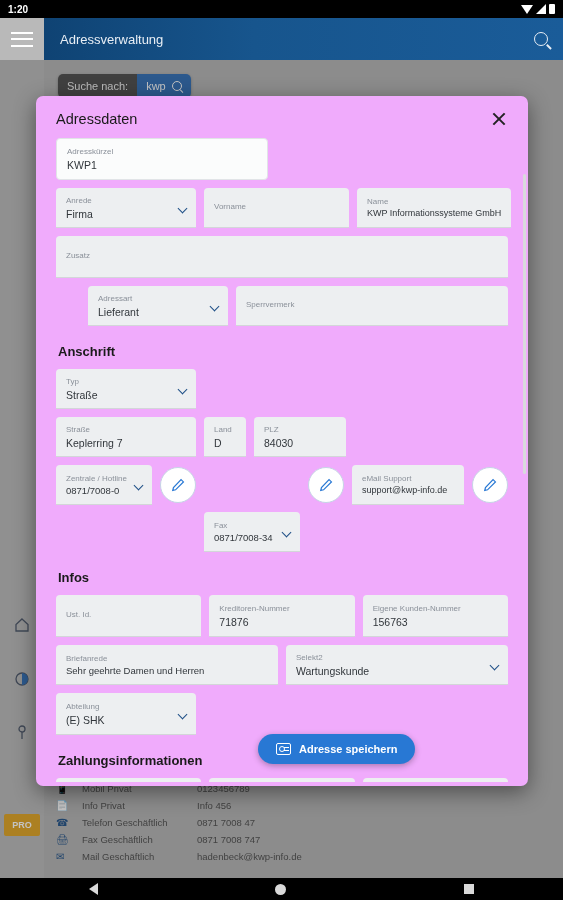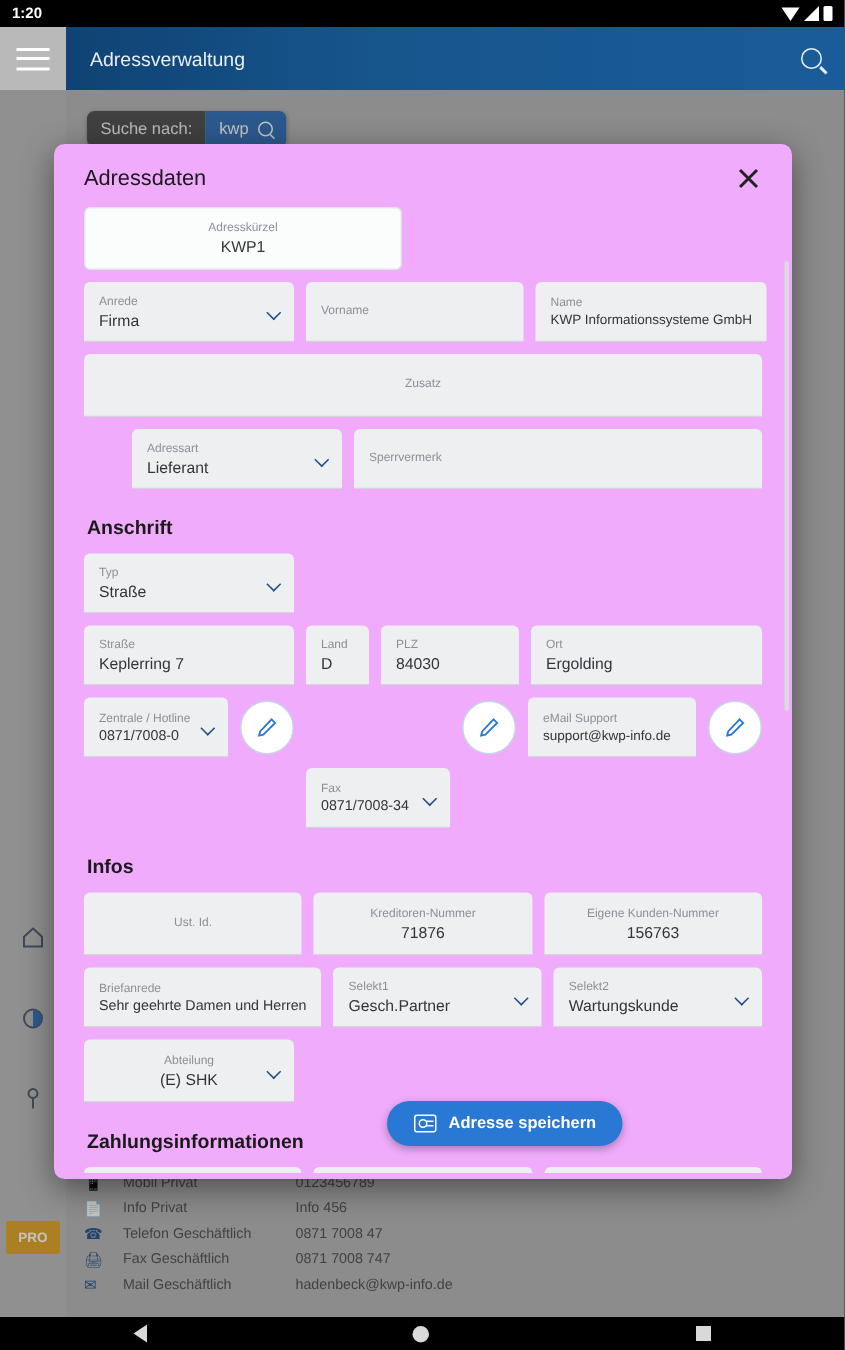--- a/index.html
+++ b/index.html
@@ -75,21 +75,21 @@
   .row { display: flex; gap: 8px; margin-bottom: 8px; align-items: flex-start; }
 
   .fld {
     background: #edeff1; border-radius: 4px 4px 0 0; border-bottom: 1px solid #d3d6d9;
     padding: 6px 10px 5px 10px; min-height: 40px; position: relative; flex: 1;
     display: flex; flex-direction: column; justify-content: center;
   }
   .fld .lab { font-size: 8px; color: #8a9099; line-height: 1.2; margin-bottom: 2px; white-space: nowrap; overflow: hidden; }
   .fld .val { font-size: 10.5px; color: #31363b; line-height: 1.2; white-space: nowrap; overflow: hidden; text-overflow: clip; }
   .fld.err .lab { color: #d23a2e; font-weight: bold; }
-  .fld.tall { min-height: 42px; text-align: center; }
+  .fld.tall { min-height: 42px; }
 
   .fld.white { background: #fbfcfc; border: 1px solid #e1e4e7; border-radius: 4px; }
 
   .caret { position: absolute; right: 9px; top: 50%; margin-top: -3px; width: 8px; height: 8px; }
   .caret:before { content: ""; position: absolute; left:0; top:0; width: 6px; height: 6px; border-right: 1.6px solid #1e4f86; border-bottom: 1.6px solid #1e4f86; transform: rotate(45deg); }
 
   .pencil-btn {
     width: 36px; height: 36px; border-radius: 50%; border: 1px solid #c6d4e6;
     display: flex; align-items: center; justify-content: center; flex: 0 0 36px;
     margin-top: 2px; background: #fff; cursor: pointer;
@@ -274,24 +274,20 @@
           <span class="val">Keplerring 7</span>
         </div>
         <div class="fld" style="flex:0 0 42px;">
           <span class="lab">Land</span>
           <span class="val">D</span>
         </div>
         <div class="fld" style="flex:0 0 92px;">
           <span class="lab">PLZ</span>
           <span class="val">84030</span>
         </div>
-        <div class="fld">
-          <span class="lab">Ort</span>
-          <span class="val">Ergolding</span>
-        </div>
       </div>
 
       <div class="row">
         <div class="fld" style="flex:0 0 96px;">
           <span class="lab">Zentrale / Hotline</span>
           <span class="val" style="font-size:9.5px;">0871/7008-0</span>
           <span class="caret"></span>
         </div>
         <div class="pencil-btn">
           <svg class="pencil" viewBox="0 0 16 16">
@@ -333,25 +329,20 @@
         <div class="fld tall">
           <span class="lab">Eigene Kunden-Nummer</span>
           <span class="val">156763</span>
         </div>
       </div>
 
       <div class="row">
         <div class="fld">
           <span class="lab">Briefanrede</span>
           <span class="val" style="font-size:9.5px;">Sehr geehrte Damen und Herren</span>
-        </div>
-        <div class="fld">
-          <span class="lab">Selekt1</span>
-          <span class="val">Gesch.Partner</span>
-          <span class="caret"></span>
         </div>
         <div class="fld">
           <span class="lab">Selekt2</span>
           <span class="val">Wartungskunde</span>
           <span class="caret"></span>
         </div>
       </div>
 
       <div class="row">
         <div class="fld tall" style="flex:0 0 140px;">

